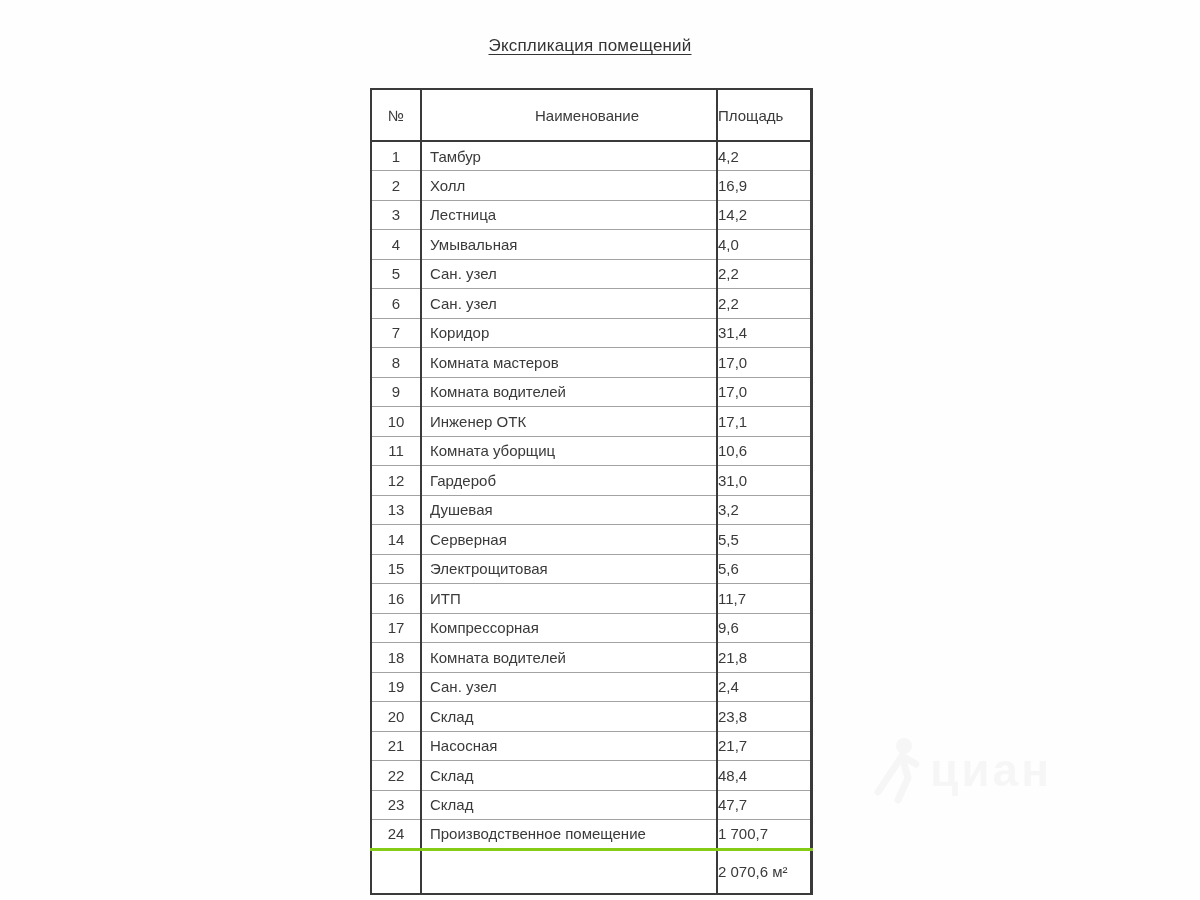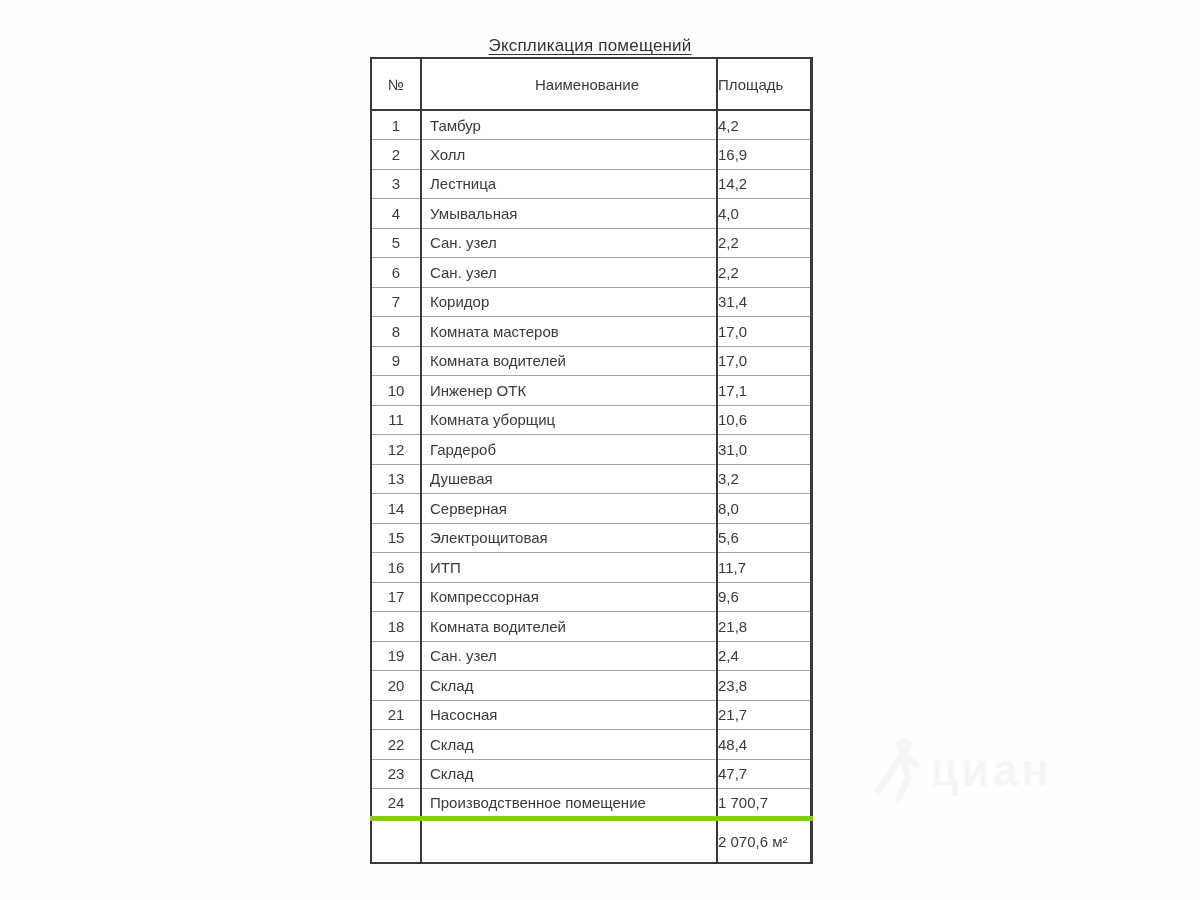--- a/index.html
+++ b/index.html
@@ -18,21 +18,21 @@
     top: 36px;
     width: 440px;
   }
 
   .doc-title {
     text-align: center;
     font-size: 17px;
     text-decoration: underline;
     text-underline-offset: 3px;
     color: #333333;
-    margin-bottom: 1px;
+    margin-bottom: 32px;
     letter-spacing: 0.2px;
   }
 
   table.rooms {
     border-collapse: collapse;
     width: 440px;
     table-layout: fixed;
     background: #ffffff;
     border: 2px solid #3a3a3a;
     border-right-width: 3px;
@@ -60,21 +60,21 @@
   td { height: 29.5px; }
 
   
   th:nth-child(1), td:nth-child(1) { border-right: 2px solid #3a3a3a; text-align: center; }
   th:nth-child(2), td:nth-child(2) { border-right: 2px solid #3a3a3a; padding-left: 36px; }
   tbody td:nth-child(2) { text-align: left; padding-left: 8px; }
   th:nth-child(3), td:nth-child(3) { text-align: left; }
 
   
   tbody tr + tr td { border-top: 1px solid #a3a3a3; }
-  tfoot td { border-top: 5px solid #84cc16; height: 45px; }
+  tfoot td { border-top: 3px solid #84cc16; height: 45px; }
 
   
   .watermark {
     position: absolute;
     left: 868px;
     top: 730px;
     width: 240px;
     height: 80px;
     opacity: 0.045;
     display: flex;
@@ -174,21 +174,21 @@
             <td>31,0</td>
           </tr>
           <tr>
             <td>13</td>
             <td>Душевая</td>
             <td>3,2</td>
           </tr>
           <tr>
             <td>14</td>
             <td>Серверная</td>
-            <td>8,0</td>
+            <td>5,5</td>
           </tr>
           <tr>
             <td>15</td>
             <td>Электрощитовая</td>
             <td>5,6</td>
           </tr>
           <tr>
             <td>16</td>
             <td>ИТП</td>
             <td>11,7</td>

